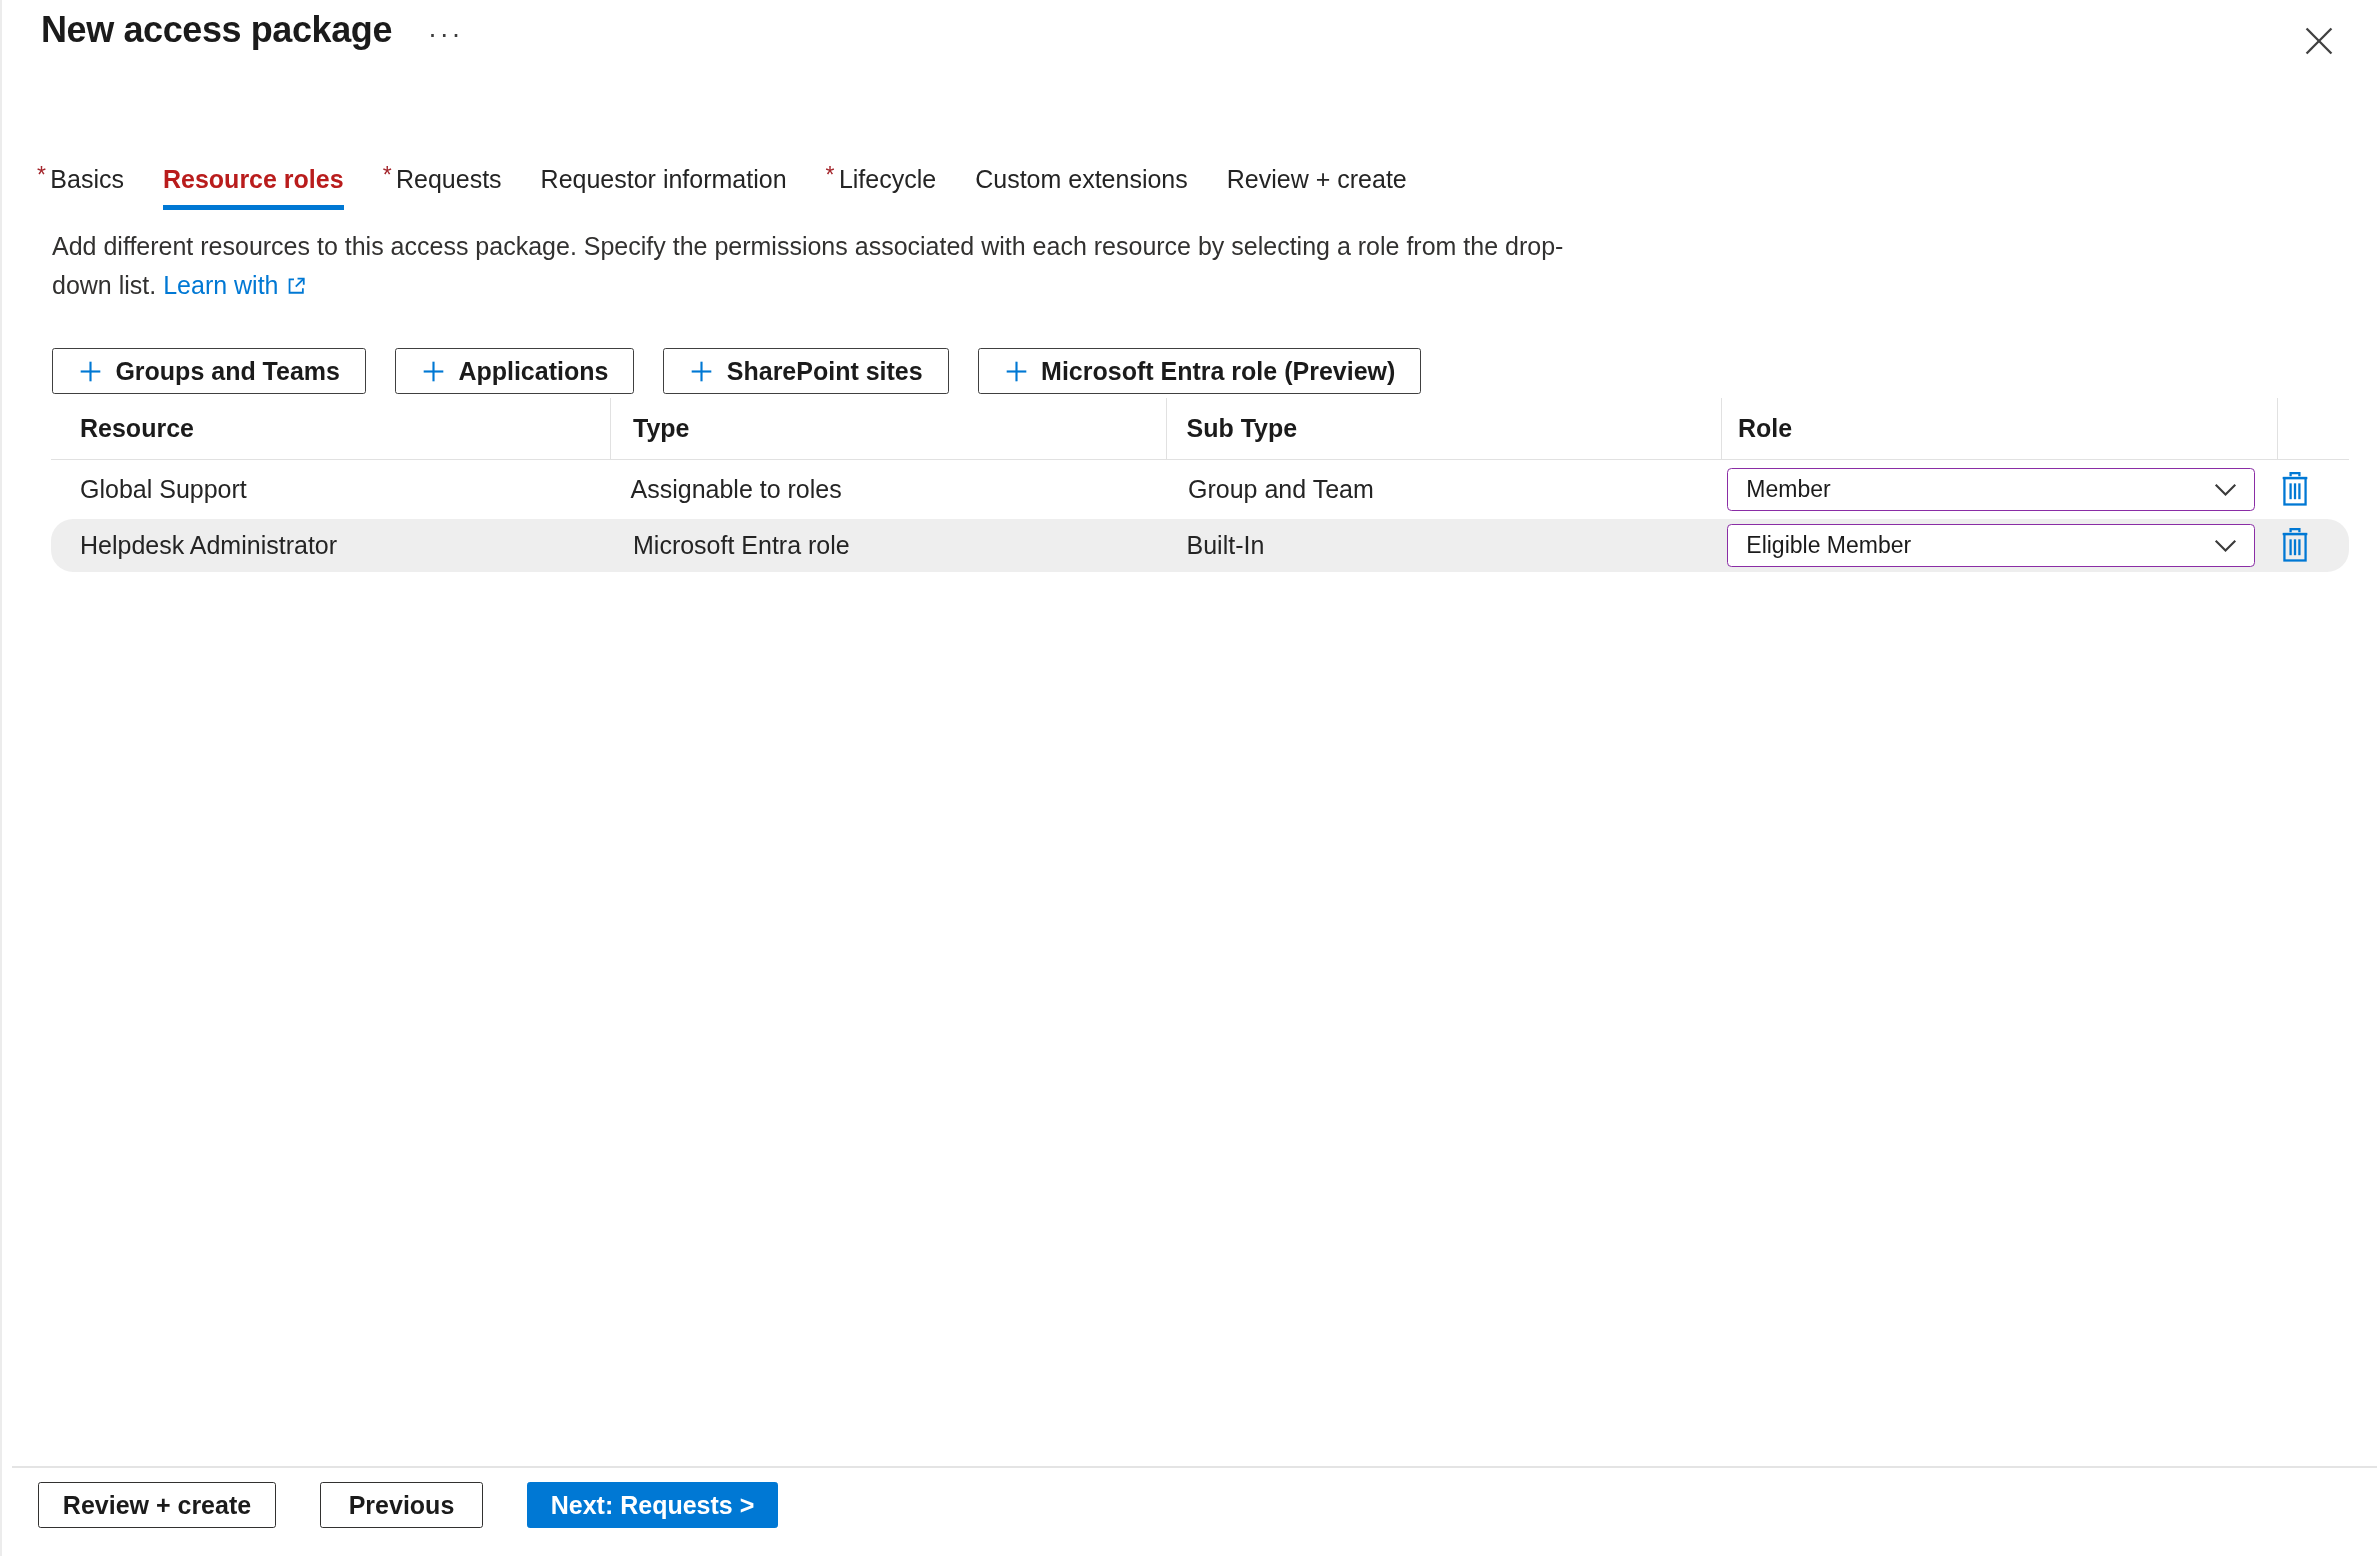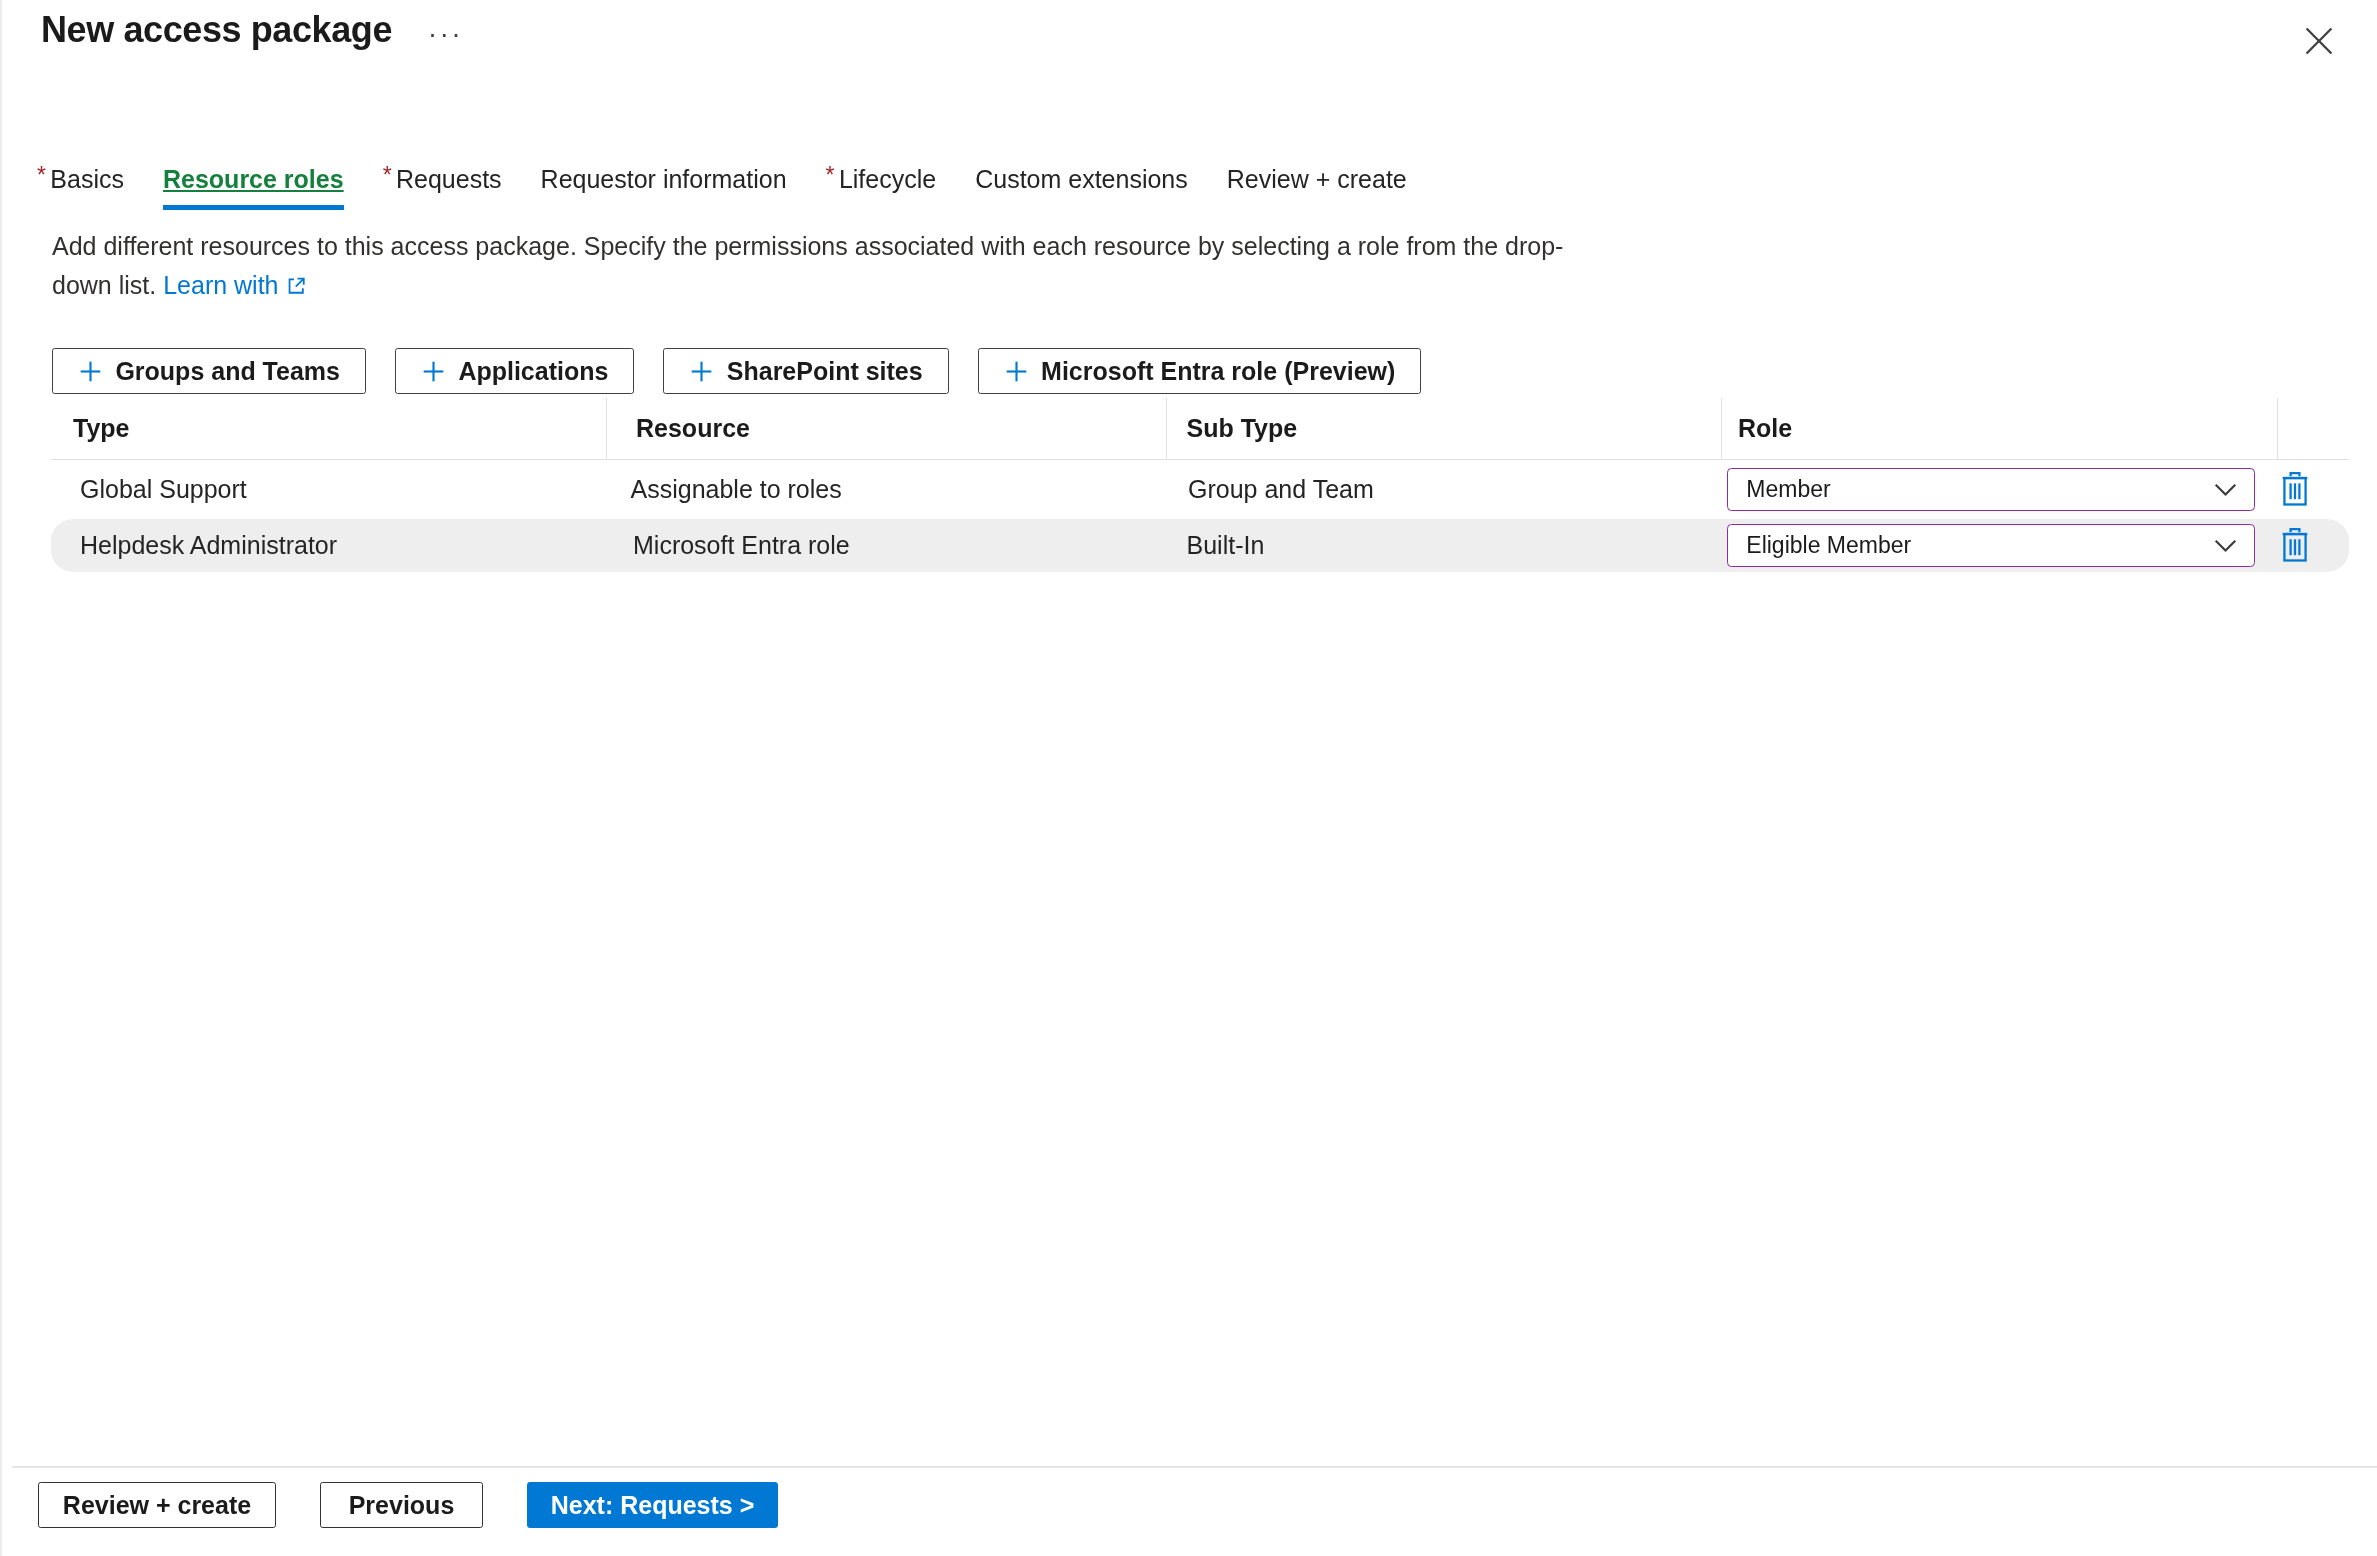--- a/index.html
+++ b/index.html
@@ -12,21 +12,21 @@
   .hdr { position:absolute; left:41px; top:9px; display:flex; align-items:center; }
   .hdr-title { font-size:36px; font-weight:700; color:#1b1b1b; letter-spacing:-0.4px; }
   .hdr-ellipsis { font-size:27px; color:#3d3d3d; margin-left:36px; margin-top:9px; letter-spacing:2.7px; cursor:pointer; }
   .close-btn { position:absolute; right:39px; top:21.3px; width:39px; height:39px;
     display:flex; align-items:center; justify-content:center; cursor:pointer; }
 
   
   .tabs { position:absolute; left:37px; top:165px; display:flex; gap:39px; align-items:flex-end; }
   .tab { display:flex; align-items:flex-start; font-size:25px; color:#242424;
     padding-bottom:10.7px; border-bottom:5.3px solid transparent; cursor:pointer; white-space:nowrap; }
-  .tab.active { font-weight:700; color:#15803d; border-bottom-color:#0078d4;text-decoration:underline; }
+  .tab.active { font-weight:700; color:#b91c1c; border-bottom-color:#0078d4; }
   .tab .req { color:#a4262c; font-size:23px; margin-right:4.4px; position:relative; top:-2.7px; }
 
   
   .desc { position:absolute; left:52px; top:227px; width:1550px; font-size:25px;
     line-height:39px; color:#323130; }
   .desc a { color:#0078d4; text-decoration:none; cursor:pointer; }
   .ext-icon { display:inline-block; vertical-align:-1.8px; margin-left:7.1px; }
 
   
   .add-row { position:absolute; left:52px; top:348px; display:flex; gap:29px; }
@@ -148,22 +148,22 @@
       <svg width="25" height="25" viewBox="0 0 28 28">
         <line x1="14" y1="3" x2="14" y2="25" stroke="#0078d4" stroke-width="2.4"></line>
         <line x1="3" y1="14" x2="25" y2="14" stroke="#0078d4" stroke-width="2.4"></line>
       </svg>
       <span>Microsoft Entra role (Preview)</span>
     </button>
   </div>
 
   <div class="tbl">
     <div class="tbl-head">
+      <div class="th c1">Resource</div>
       <div class="th c2">Type</div>
-      <div class="th c1">Resource</div>
       <div class="th c3">Sub Type</div>
       <div class="th c4">Role</div>
       <div class="th c5"></div>
     </div>
 
     <div class="tbl-row row-0">
       <div class="td c1">Global Support</div>
       <div class="td c3">Assignable to roles</div>
       <div class="td c2">Group and Team</div>
       <div class="td c4">

